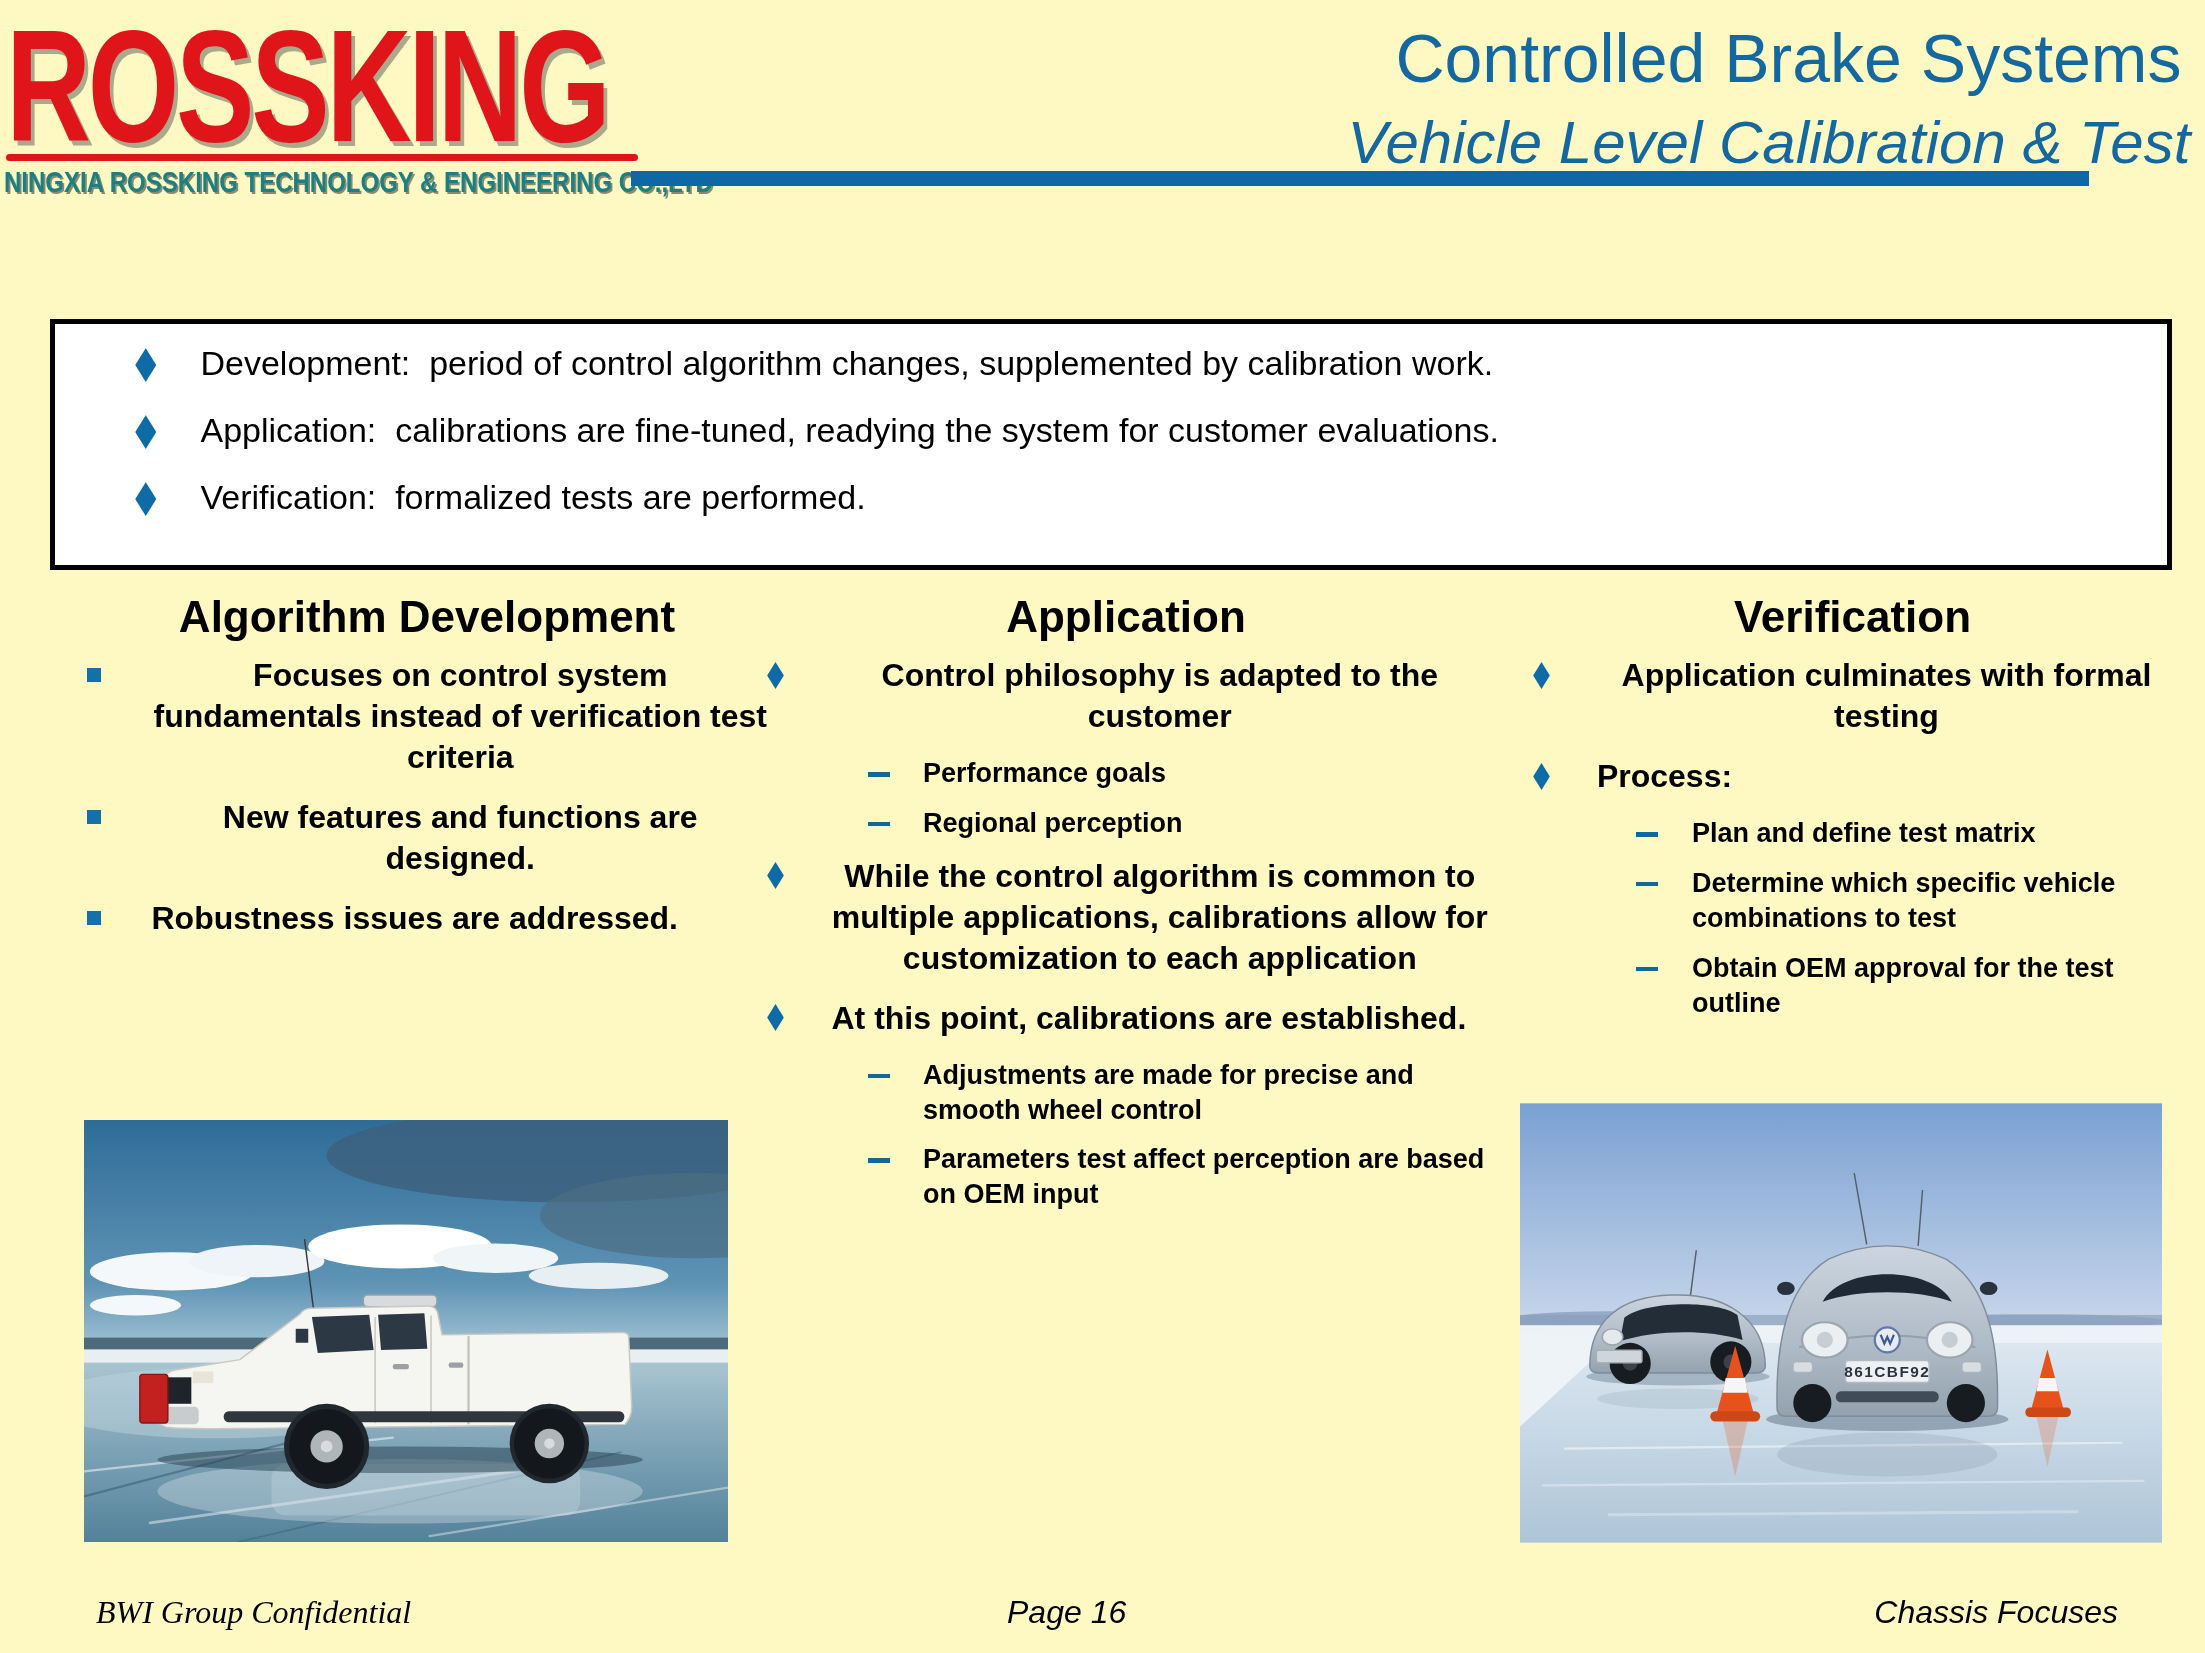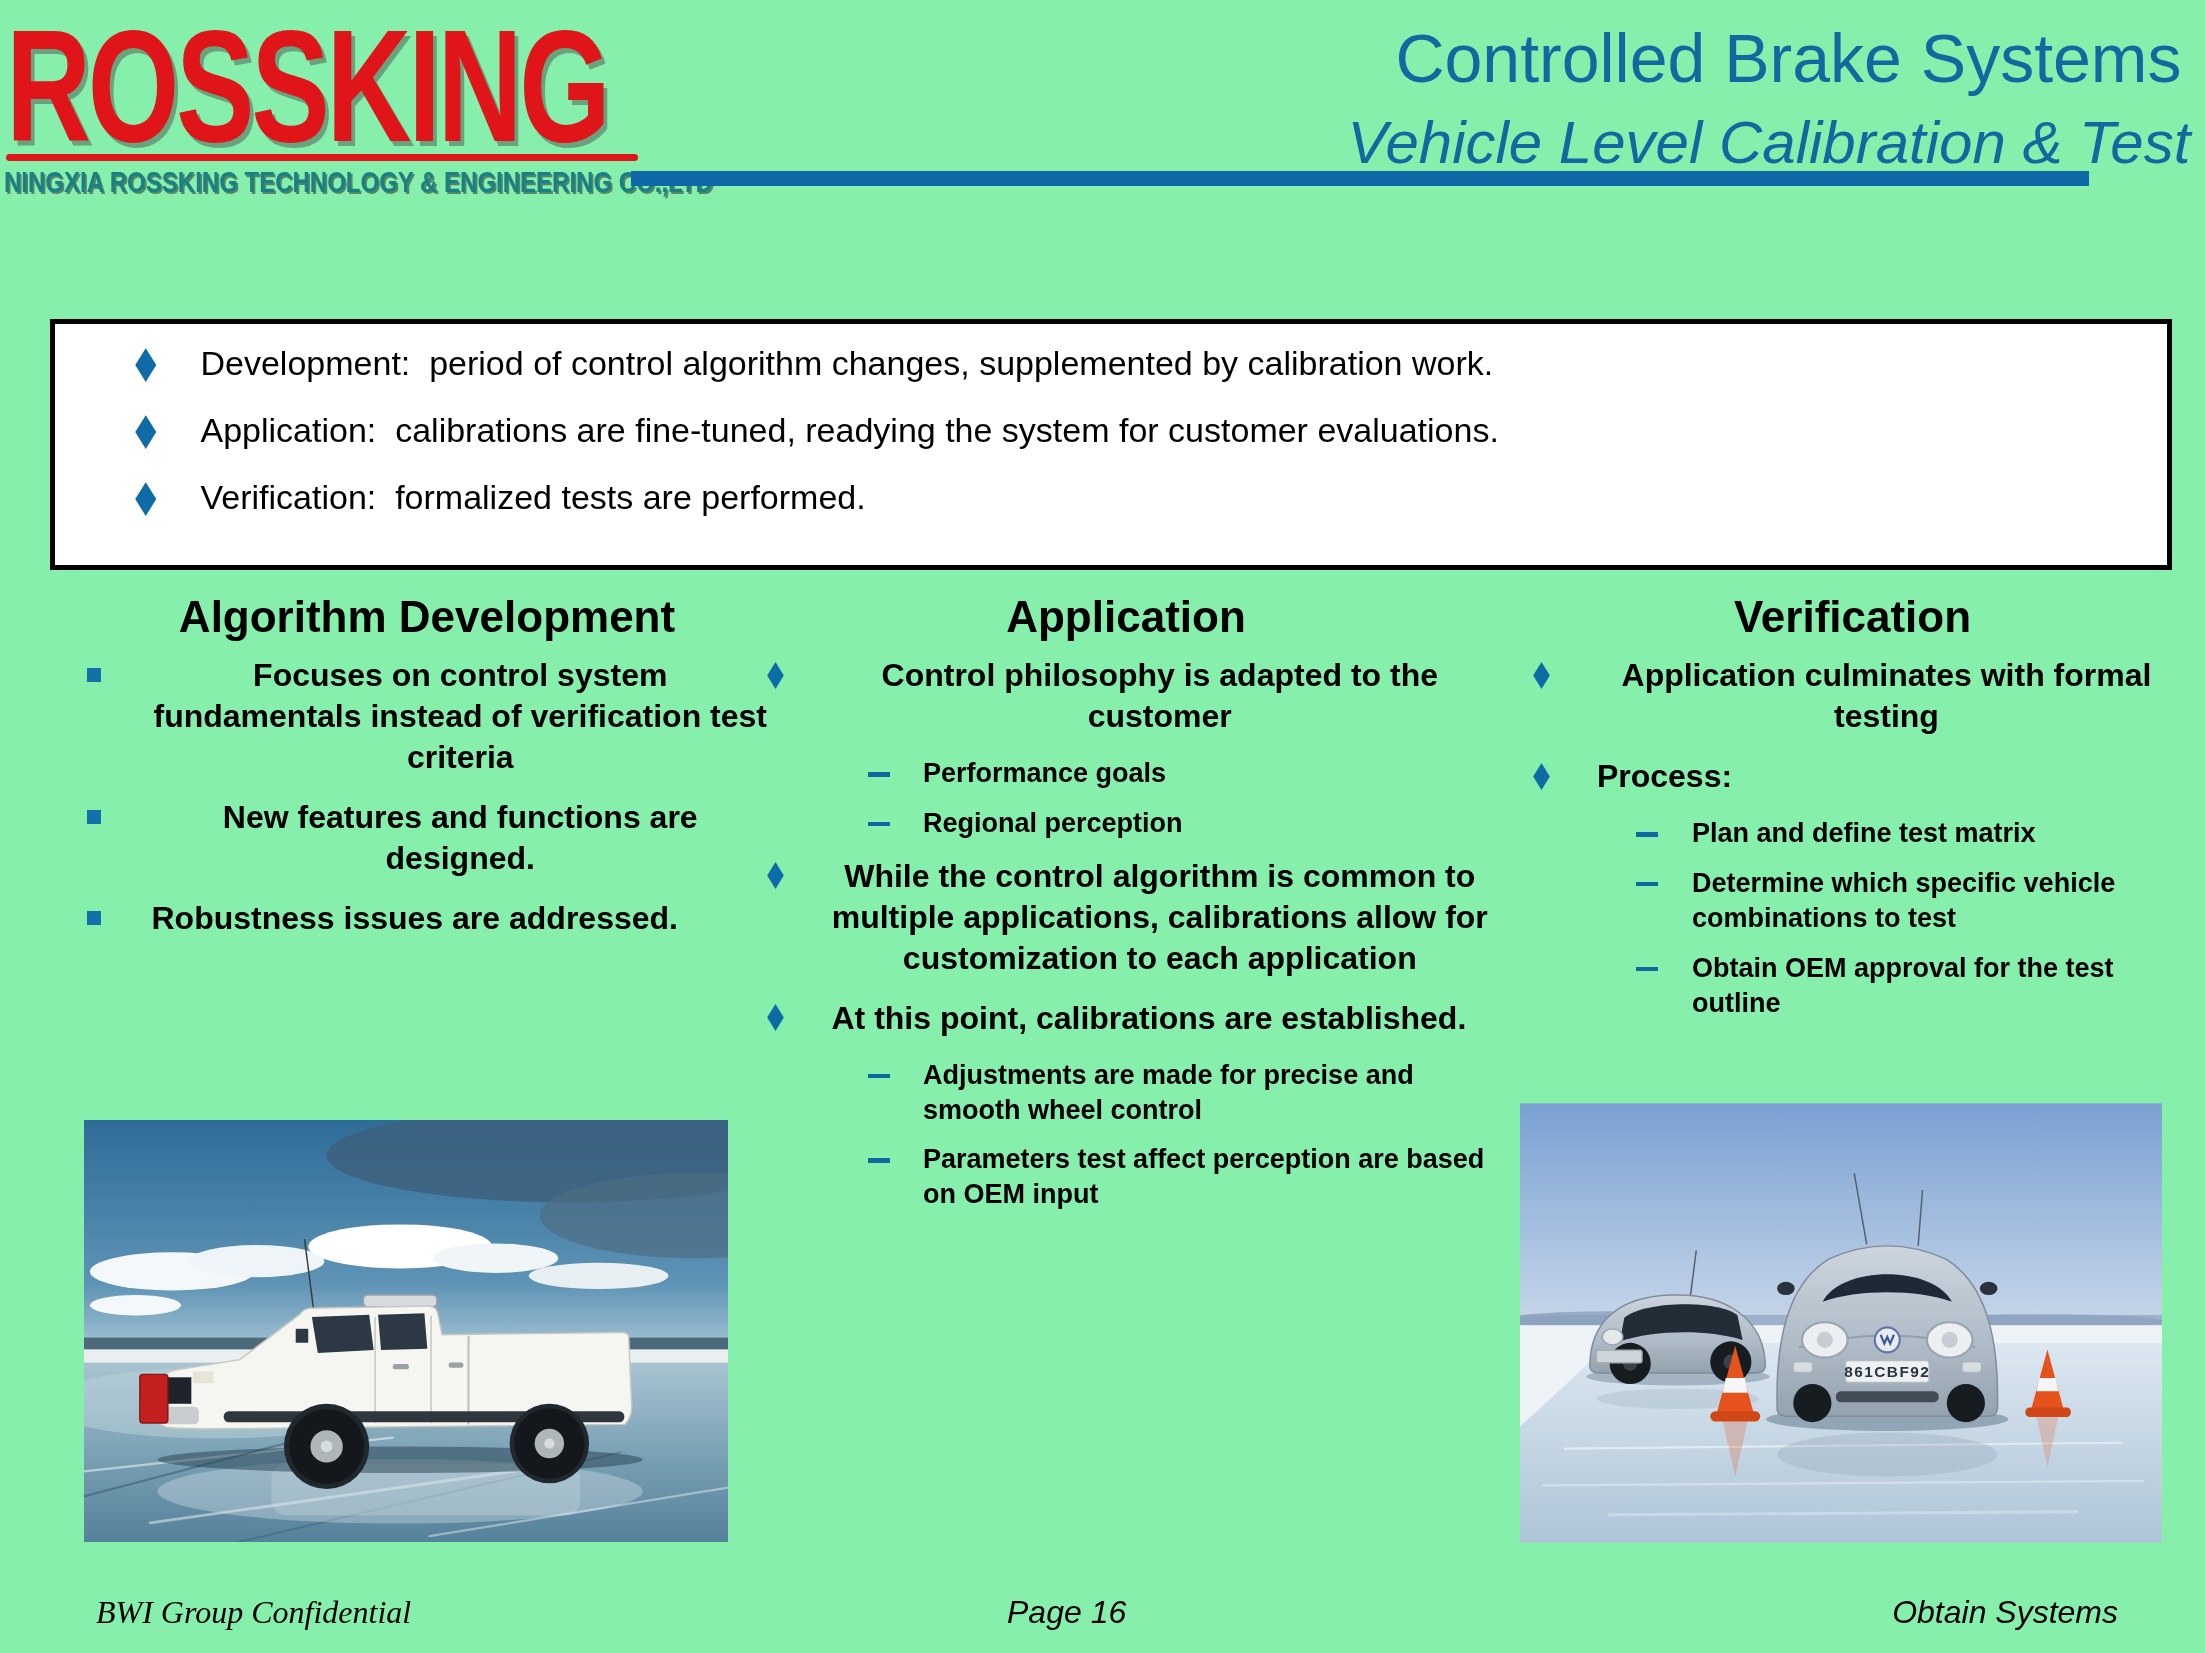--- a/index.html
+++ b/index.html
@@ -1,16 +1,16 @@
 <!DOCTYPE html>
 <html style="font-size:11.8px"><head>
 <meta charset="utf-8">
 <style>
   html,body{margin:0;padding:0;background:#ffffff;}
-  .slide{position:relative;width:2205px;height:1654px;background:#86efac;overflow:hidden;
+  .slide{position:relative;width:2205px;height:1654px;background:#fef9c3;overflow:hidden;
          font-family:"Liberation Sans",sans-serif;color:#000;}
 
   
   .logo-text{position:absolute;left:5.9px;top:13.2px;font-size:159px;line-height:147px;
     font-weight:700;color:#e0151a;letter-spacing:-4.4px;white-space:nowrap;
     transform:scaleX(0.74);transform-origin:left top;
     text-shadow:5.1px 5.1px 0 rgba(70,70,70,0.45);}
   .logo-rule{position:absolute;left:5.9px;top:154px;width:632px;height:7.4px;
     background:#e0151a;border-radius:3.7px;}
   .logo-tagline{position:absolute;left:4.4px;top:165px;font-size:30px;font-weight:700;
@@ -342,16 +342,16 @@
     <g>
       <polygon points="718,335 695,420 741,420" fill="#e6521c"></polygon>
       <polygon points="707,374 729,374 733,392 703,392" fill="#f4f6f7"></polygon>
       <rect x="688" y="414" width="62" height="13" rx="6" fill="#cf4716"></rect>
       <polygon points="718,495 703,426 733,426" fill="#e6521c" opacity="0.22"></polygon>
     </g>
   </svg>
 
   <div class="foot foot-left">BWI Group Confidential</div>
   <div class="foot foot-center">Page 16</div>
-  <div class="foot foot-right">Obtain Systems</div>
+  <div class="foot foot-right">Chassis Focuses</div>
 
 </div>
 
 
 </body></html>

